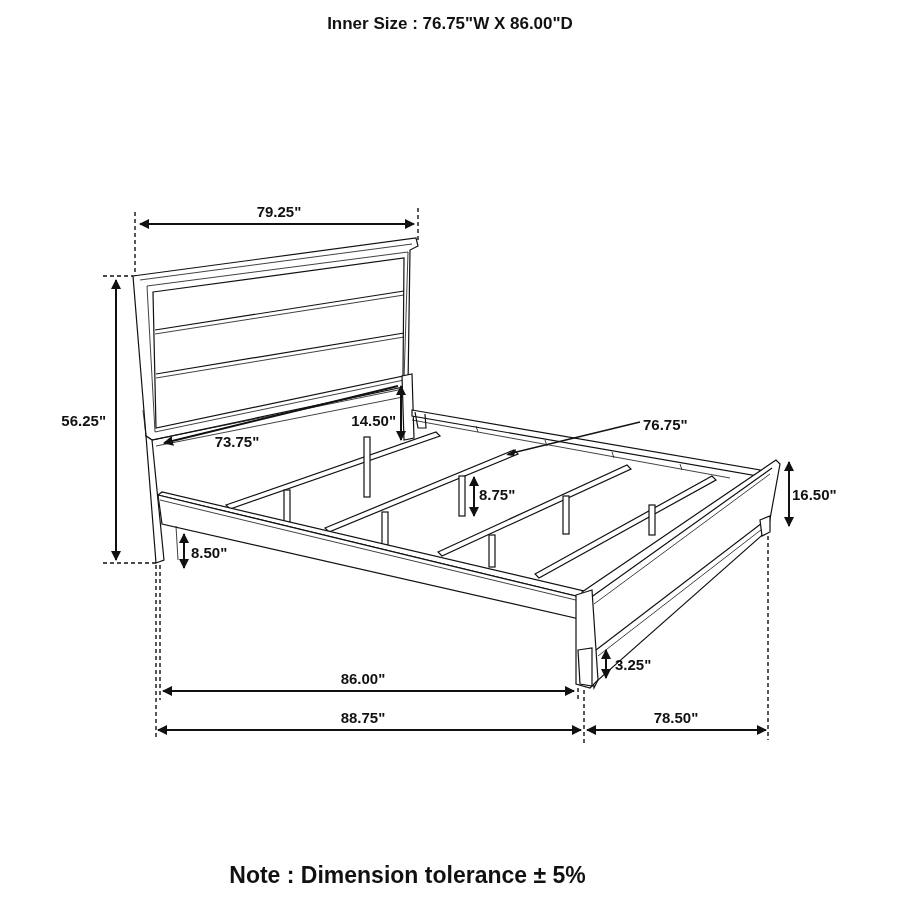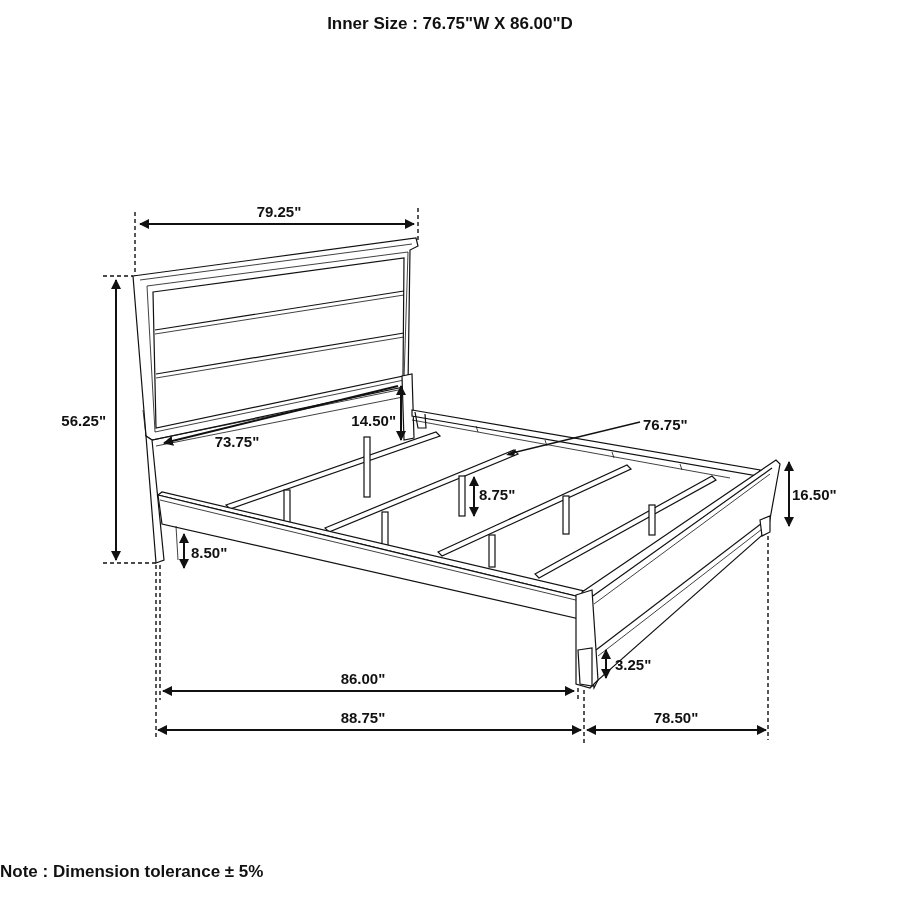--- a/index.html
+++ b/index.html
@@ -1,21 +1,21 @@
 <!DOCTYPE html>
 <html><head>
 <meta charset="utf-8">
 <style>
   html, body { margin: 0; padding: 0; background: #ffffff; }
   body { width: 900px; height: 900px; position: relative; overflow: hidden;
          font-family: "Liberation Sans", sans-serif; color: #111; }
   .title { position: absolute; top: 14px; left: 0; width: 900px; text-align: center;
            font-size: 17px; font-weight: bold; }
-  .note { position: absolute; top: 862px; left: 0; width: 815px; 
-          font-size: 17px; font-weight: bold; }
+  .note { position: absolute; top: 862px; left: 0; width: 815px; text-align: center;
+          font-size: 23px; font-weight: bold; }
   svg { position: absolute; left: 0; top: 0; }
   .lbl { font-family: "Liberation Sans", sans-serif; font-weight: bold; font-size: 15px; fill: #111; }
   .ln { stroke: #111; stroke-width: 1.2; fill: none; }
   .lnw { stroke: #111; stroke-width: 1.2; fill: #fff; }
   .thin { stroke: #111; stroke-width: 0.8; fill: none; }
   .dash { stroke: #111; stroke-width: 1.4; stroke-dasharray: 4 3; fill: none; }
   .dim { stroke: #111; stroke-width: 2; fill: none; }
 </style>
 </head>
 <body>

